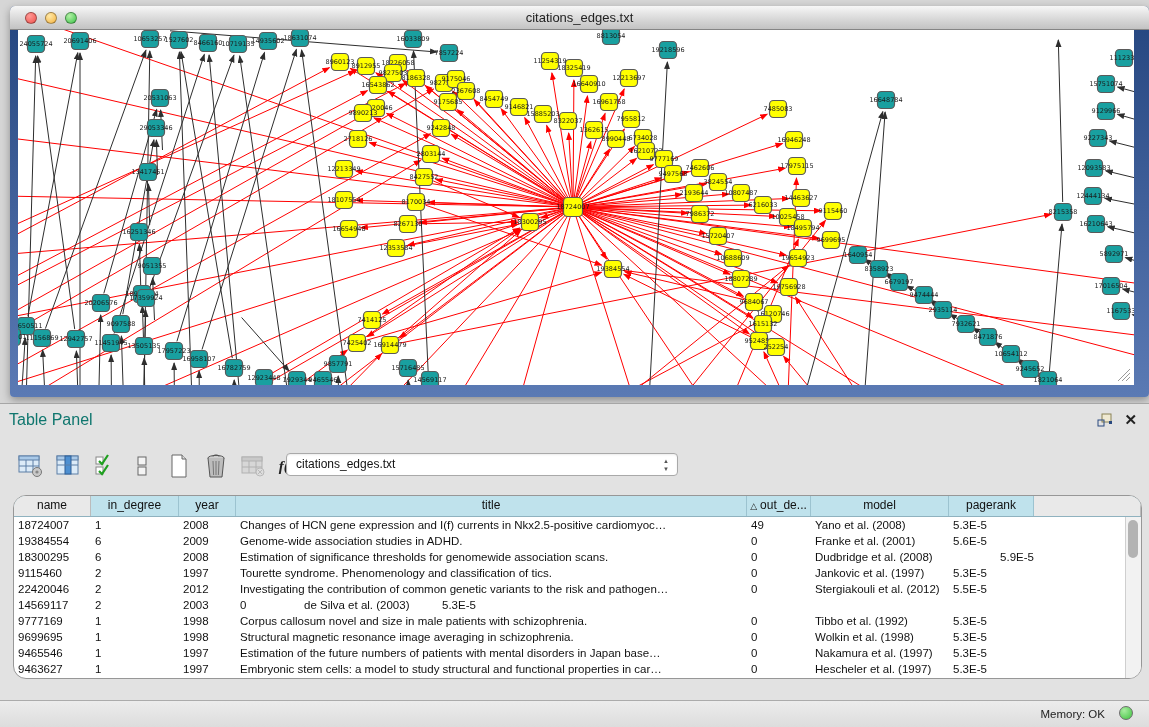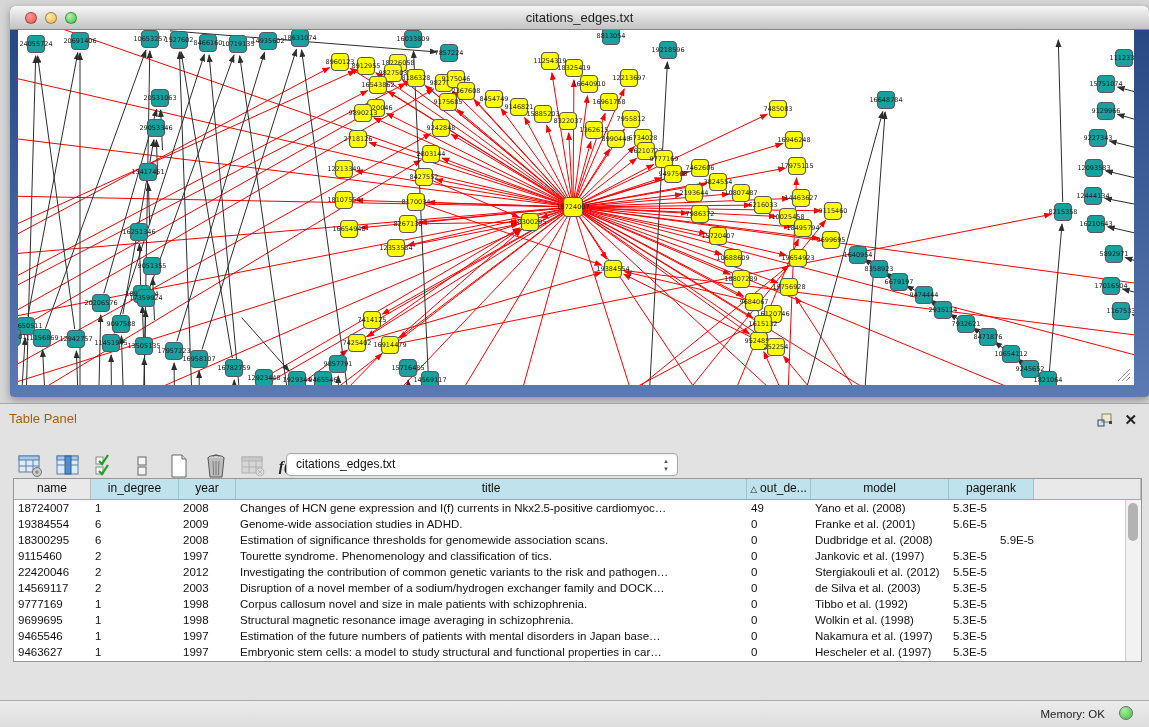--- a/index.html
+++ b/index.html
@@ -17,21 +17,21 @@
   .light{width:12px;height:12px;border-radius:50%;border:1px solid rgba(0,0,0,.35);box-sizing:border-box;}
   .light.red{background:radial-gradient(circle at 35% 30%,#ff9a96,#f0514c);}
   .light.yellow{background:radial-gradient(circle at 35% 30%,#ffe9a8,#f5b23e);}
   .light.green{background:radial-gradient(circle at 35% 30%,#b4f0a6,#3bc449);}
   .canvas{position:absolute;left:8px;top:24px;width:1116px;height:355px;background:#fff;overflow:hidden;}
   .canvas svg{display:block;}
   .node-label{font-family:"DejaVu Sans",sans-serif;font-size:6.5px;fill:#1a1a1a;}
 
   
   .table-panel{position:absolute;left:0;top:403px;width:1149px;height:324px;background:#e2e2e2;border-top:1px solid #a6a6a6;}
-  .panel-title{position:absolute;left:9px;top:7px;font-size:13px;color:#a16207;}
+  .panel-title{position:absolute;left:9px;top:7px;font-size:16px;color:#0f766e;}
   .panel-ctl{position:absolute;top:9px;cursor:pointer;}
   .float-ic{right:36px;width:16px;height:15px;}
   .close-ic{right:12px;font-size:15px;font-weight:bold;color:#222;line-height:13px;}
 
   .toolbar{position:absolute;left:16px;top:48px;display:flex;gap:7px;align-items:center;}
   .tbtn{width:30px;height:28px;display:flex;align-items:center;justify-content:center;cursor:pointer;}
   .fx{font-family:"Liberation Serif",serif;font-style:italic;font-weight:bold;font-size:15px;color:#222;}
 
   .combo{position:absolute;left:286px;top:452px;width:392px;height:23px;background:#fff;
     border:1px solid #a9a9a9;border-radius:4px;box-sizing:border-box;font-size:12px;color:#111;
@@ -601,21 +601,21 @@
     <div class="tbtn">
       <span class="fx">f(x)</span>
     </div>
   </div>
 
   <div class="combo" style="position:absolute;left:286px;top:49px;">
     <span>citations_edges.txt</span>
     <span class="arrows">▲<br>▼</span>
   </div>
 
-  <div class="tablebox" style="top:74px;">
+  <div class="tablebox" style="top:91px;border-radius:13px;">
     <div class="thead" id="thead">
         <div class="th plain" style="width: 77px;"><span>name</span></div>
         <div class="th" style="width: 88px;"><span>in_degree</span></div>
         <div class="th" style="width: 57px;"><span>year</span></div>
         <div class="th" style="width: 511px;"><span>title</span></div>
         <div class="th" style="width: 64px;"><span class="sort">△</span><span>out_de...</span></div>
         <div class="th" style="width: 138px;"><span>model</span></div>
         <div class="th" style="width: 85px;"><span>pagerank</span></div>
         <div class="th plain" style="flex: 1 1 0%;"></div>
       </div>
@@ -662,21 +662,20 @@
           <div class="td" style="width: 57px;">2012</div>
           <div class="td" style="width: 511px;">Investigating the contribution of common genetic variants to the risk and pathogen…</div>
           <div class="td" style="width: 64px;">0</div>
           <div class="td" style="width: 138px;">Stergiakouli et al. (2012)</div>
           <div class="td" style="width: 85px;">5.5E-5</div>
         </div>
         <div class="trow">
           <div class="td" style="width: 77px;">14569117</div>
           <div class="td" style="width: 88px;">2</div>
           <div class="td" style="width: 57px;">2003</div>
-          <div class="td" style="width: 511px;">Disruption of a novel member of a sodium/hydrogen exchanger family and DOCK…</div>
           <div class="td" style="width: 64px;">0</div>
           <div class="td" style="width: 138px;">de Silva et al. (2003)</div>
           <div class="td" style="width: 85px;">5.3E-5</div>
         </div>
         <div class="trow">
           <div class="td" style="width: 77px;">9777169</div>
           <div class="td" style="width: 88px;">1</div>
           <div class="td" style="width: 57px;">1998</div>
           <div class="td" style="width: 511px;">Corpus callosum novel and size in male patients with schizophrenia.</div>
           <div class="td" style="width: 64px;">0</div>

